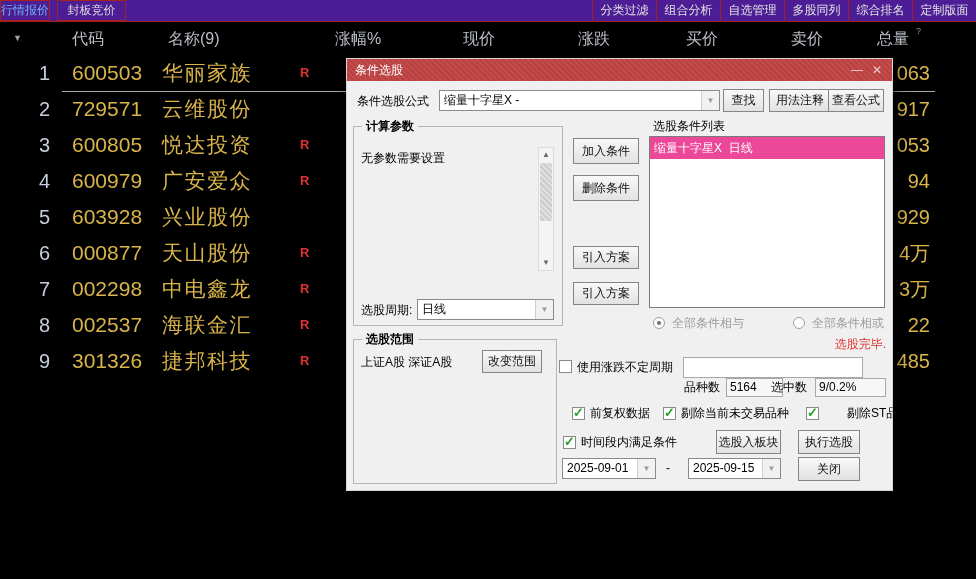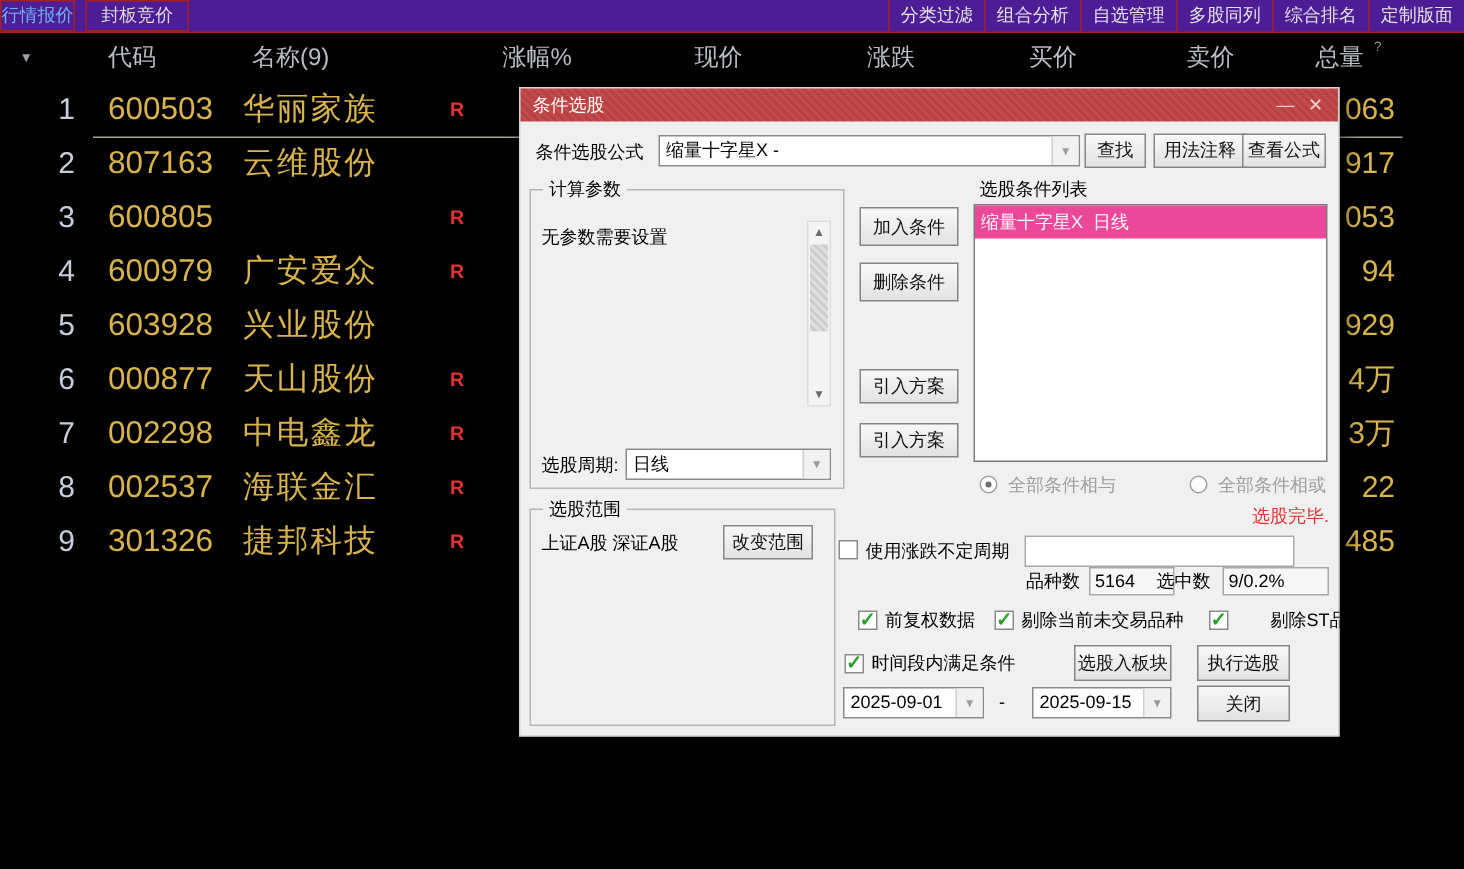--- a/index.html
+++ b/index.html
@@ -46,21 +46,21 @@
   .wb-min{right:26px;} .wb-close{right:6px;}
 
   .lbl{position:absolute;font-size:12px;line-height:15px;color:#000;white-space:nowrap;}
   .lbl.disabled{color:#9c9c9c;}
   .btn{position:absolute;display:flex;align-items:center;justify-content:center;font-size:12px;color:#111;
        background:linear-gradient(#f8f8f8,#e2e2e2);border:1px solid #858585;box-sizing:border-box;white-space:nowrap;}
   .combo{position:absolute;background:#fff;border:1px solid #8a8a8a;box-sizing:border-box;}
   .combo .txt{position:absolute;left:4px;top:0;right:19px;bottom:0;line-height:19px;overflow:hidden;white-space:pre;font-size:12px;}
   .combo .arrow{position:absolute;right:0;top:0;bottom:0;width:17px;background:#f1f1f1;border-left:1px solid #cfcfcf;
                 color:#9a9a9a;text-align:center;font-size:8px;line-height:19px;}
-  .groupbox{position:absolute;border:1px solid #b5b5b5;box-sizing:border-box;}
+  .groupbox{position:absolute;border:1px solid #b5b5b5;box-sizing:border-box;font-weight:bold;}
   .gb-label{position:absolute;top:-8px;left:8px;background:#f0f0f0;padding:0 4px;font-size:12px;line-height:15px;}
   .listbox{position:absolute;left:302px;top:77px;width:236px;height:172px;background:#fff;border:1px solid #7a7a7a;box-sizing:border-box;}
   .list-item{height:22px;line-height:22px;padding-left:4px;font-size:12px;white-space:pre;}
   .list-item.selected{background:#ec4899;color:#fff;}
   .cb{position:absolute;width:13px;height:13px;background:#fff;border:1px solid #8a8a8a;box-sizing:border-box;}
   .cb.checked::after{content:"\2713";position:absolute;left:0px;top:-3px;color:#2ba12b;font-weight:bold;font-size:13px;}
   .radio{position:absolute;width:12px;height:12px;border-radius:50%;background:#fdfdfd;border:1px solid #a0a0a0;box-sizing:border-box;}
   .radio.selected::after{content:"";position:absolute;left:3px;top:3px;width:4px;height:4px;border-radius:50%;background:#6f6f6f;}
   .field{position:absolute;background:#f7f7f7;border:1px solid #a8a8a8;box-sizing:border-box;
          font-size:12px;line-height:17px;padding-left:3px;white-space:nowrap;}
@@ -105,28 +105,29 @@
   <div class="trow" style="top:55px">
     <span class="cell c-num">1</span>
     <span class="cell c-code">600503</span>
     <span class="cell c-name">华丽家族</span>
     <span class="cell c-flag">R</span>
     <span class="cell c-vol">063</span>
   </div>
   <div class="cursor-line"></div>
   <div class="trow" style="top:91px">
     <span class="cell c-num">2</span>
-    <span class="cell c-code">807163</span>
+    <span class="cell c-code">729571</span>
     <span class="cell c-name">云维股份</span>
     <span class="cell c-flag"></span>
     <span class="cell c-vol">917</span>
   </div>
   <div class="trow" style="top:127px">
     <span class="cell c-num">3</span>
     <span class="cell c-code">600805</span>
+    <span class="cell c-name">悦达投资</span>
     <span class="cell c-flag">R</span>
     <span class="cell c-vol">053</span>
   </div>
   <div class="trow" style="top:163px">
     <span class="cell c-num">4</span>
     <span class="cell c-code">600979</span>
     <span class="cell c-name">广安爱众</span>
     <span class="cell c-flag">R</span>
     <span class="cell c-vol">94</span>
   </div>

